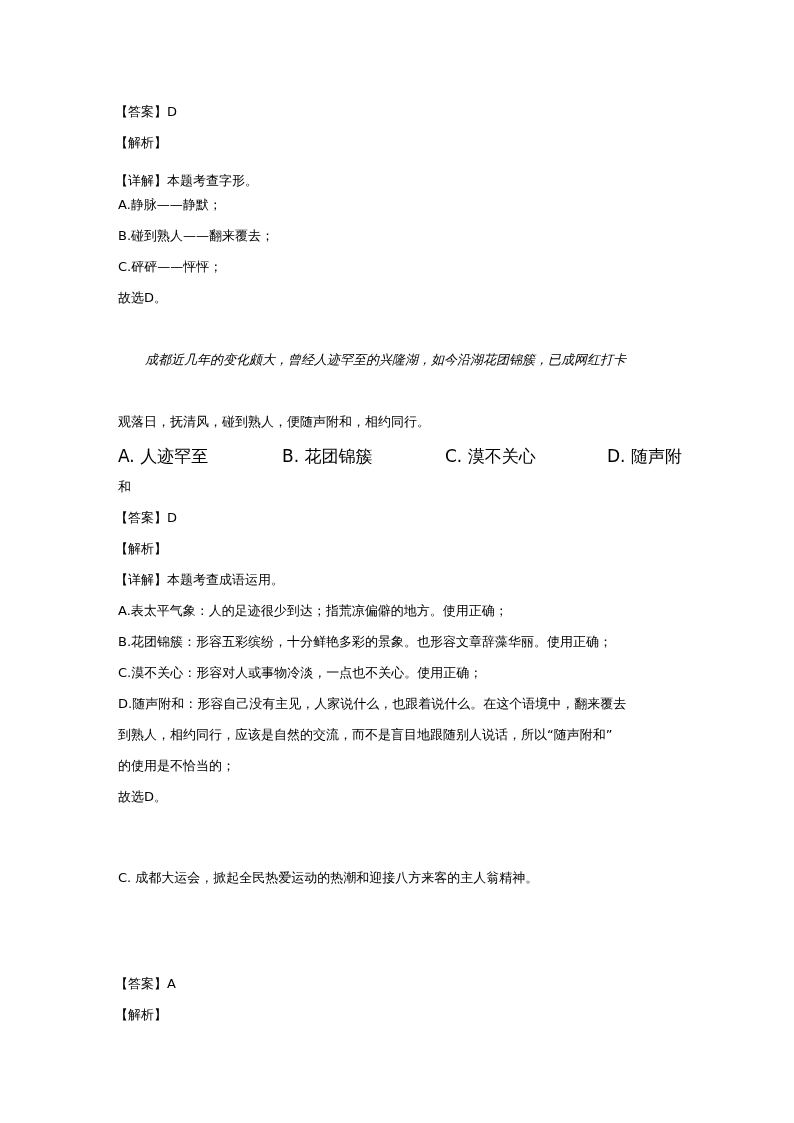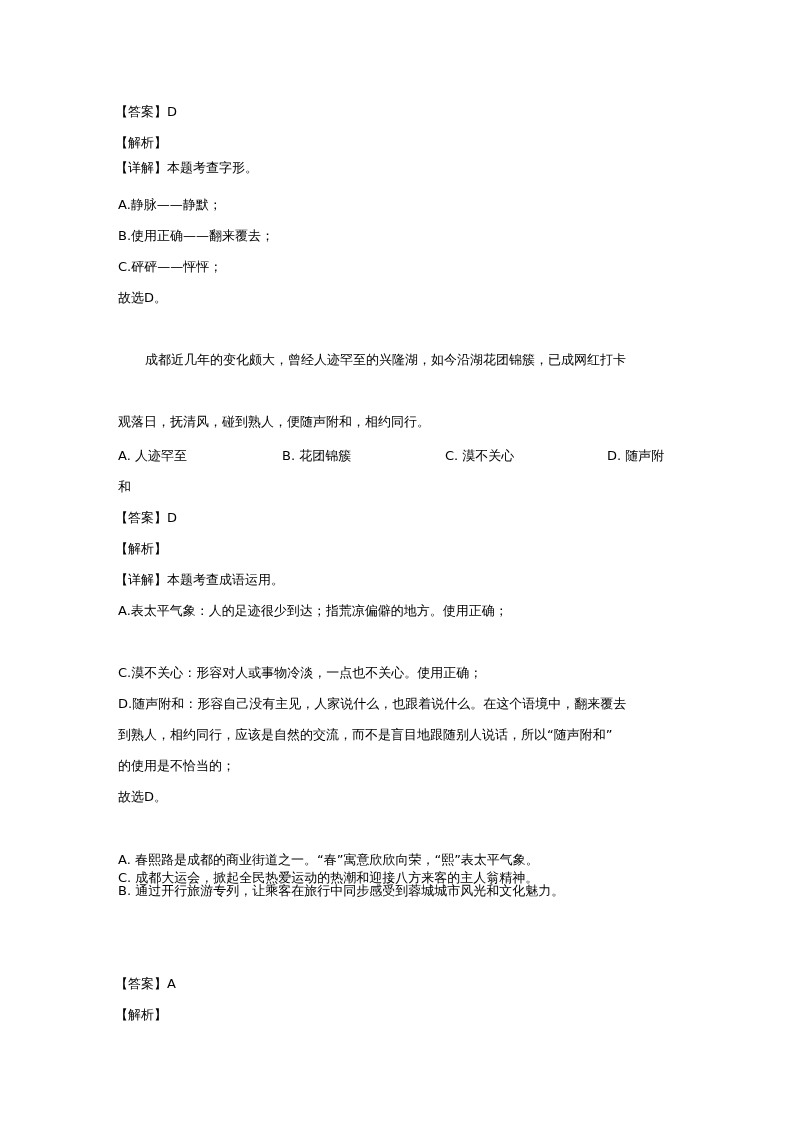--- a/index.html
+++ b/index.html
@@ -1,54 +1,53 @@
 <!DOCTYPE html>
 <html><head>
 <meta charset="utf-8">
 <style>
   html, body { margin: 0; padding: 0; background: #ffffff; }
   body { width: 794px; height: 1123px; position: relative; overflow: hidden;
          font-family: "DejaVu Sans", "Liberation Sans", sans-serif; color: #000; }
   .page { position: absolute; left: 0; top: 0; width: 628px; height: 1123px; }
   .line { position: absolute; left: 118px; font-size: 13px; line-height: 16px; white-space: nowrap; }
-  .indent { left: 145px; }
+  .indent { left: 145px; font-style: italic; }
   .bracket { margin-left: -3px; }
-  .opt { position: absolute; font-size: 13px; line-height: 16px; white-space: nowrap; }
+  .opt { position: absolute; font-size: 17px; line-height: 16px; white-space: nowrap; }
 </style>
 </head>
 <body>
 
 <div class="page">
 
   <div class="line bracket" style="top:104px">【答案】D</div>
   <div class="line bracket" style="top:135px">【解析】</div>
-  <div class="line bracket" style="top:160px">【详解】本题考查字形。</div>
+  <div class="line bracket" style="top:173px">【详解】本题考查字形。</div>
   <div class="line" style="top:197px">A.静脉——静默；</div>
-  <div class="line" style="top:228px">B.使用正确——翻来覆去；</div>
+  <div class="line" style="top:228px">B.碰到熟人——翻来覆去；</div>
   <div class="line" style="top:259px">C.砰砰——怦怦；</div>
   <div class="line" style="top:290px">故选D。</div>
 
   <div class="line indent" style="top:352px">成都近几年的变化颇大，曾经人迹罕至的兴隆湖，如今沿湖花团锦簇，已成网红打卡</div>
   <div class="line" style="top:414px">观落日，抚清风，碰到熟人，便随声附和，相约同行。</div>
 
   <div class="opt" style="left:118px; top:448px">A. 人迹罕至</div>
   <div class="opt" style="left:282px; top:448px">B. 花团锦簇</div>
   <div class="opt" style="left:445px; top:448px">C. 漠不关心</div>
   <div class="opt" style="left:607px; top:448px">D. 随声附</div>
   <div class="line" style="top:479px">和</div>
 
   <div class="line bracket" style="top:510px">【答案】D</div>
   <div class="line bracket" style="top:541px">【解析】</div>
   <div class="line bracket" style="top:572px">【详解】本题考查成语运用。</div>
   <div class="line" style="top:603px">A.表太平气象：人的足迹很少到达；指荒凉偏僻的地方。使用正确；</div>
+  <div class="line" style="top:634px">B.花团锦簇：形容五彩缤纷，十分鲜艳多彩的景象。也形容文章辞藻华丽。使用正确；</div>
   <div class="line" style="top:665px">C.漠不关心：形容对人或事物冷淡，一点也不关心。使用正确；</div>
   <div class="line" style="top:696px">D.随声附和：形容自己没有主见，人家说什么，也跟着说什么。在这个语境中，翻来覆去</div>
   <div class="line" style="top:727px">到熟人，相约同行，应该是自然的交流，而不是盲目地跟随别人说话，所以“随声附和”</div>
   <div class="line" style="top:758px">的使用是不恰当的；</div>
   <div class="line" style="top:789px">故选D。</div>
 
-  <div class="line" style="top:852px">A. 春熙路是成都的商业街道之一。“春”寓意欣欣向荣，“熙”表太平气象。</div>
-  <div class="line" style="top:883px">B. 通过开行旅游专列，让乘客在旅行中同步感受到蓉城城市风光和文化魅力。</div>
   <div class="line" style="top:870px">C. 成都大运会，掀起全民热爱运动的热潮和迎接八方来客的主人翁精神。</div>
   <div class="line bracket" style="top:976px">【答案】A</div>
   <div class="line bracket" style="top:1007px">【解析】</div>
 
 </div>
 
 </body></html>

